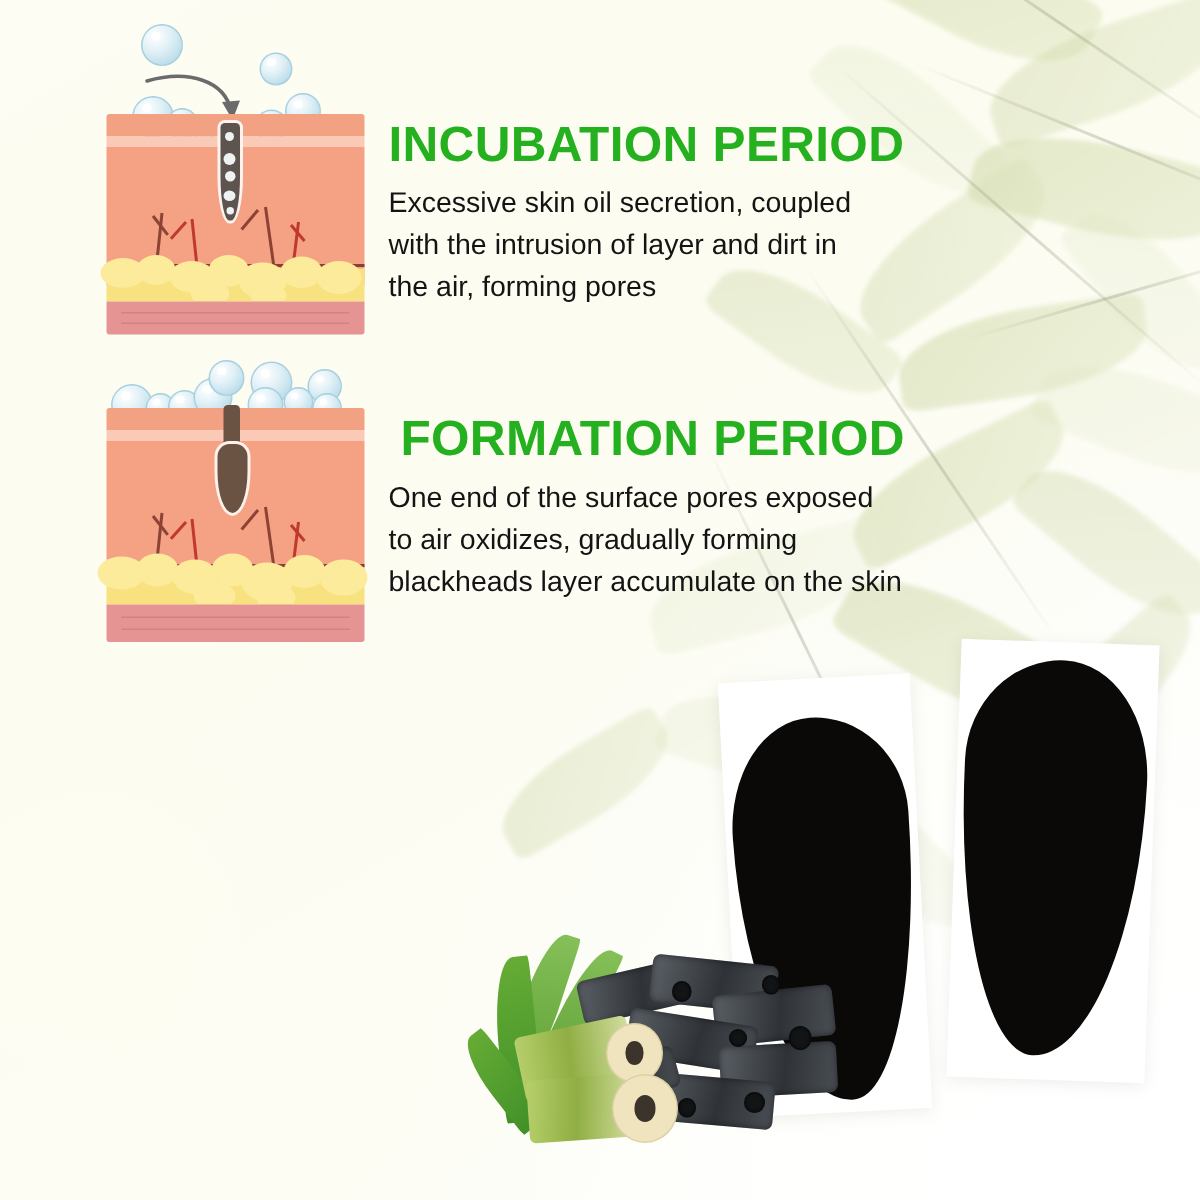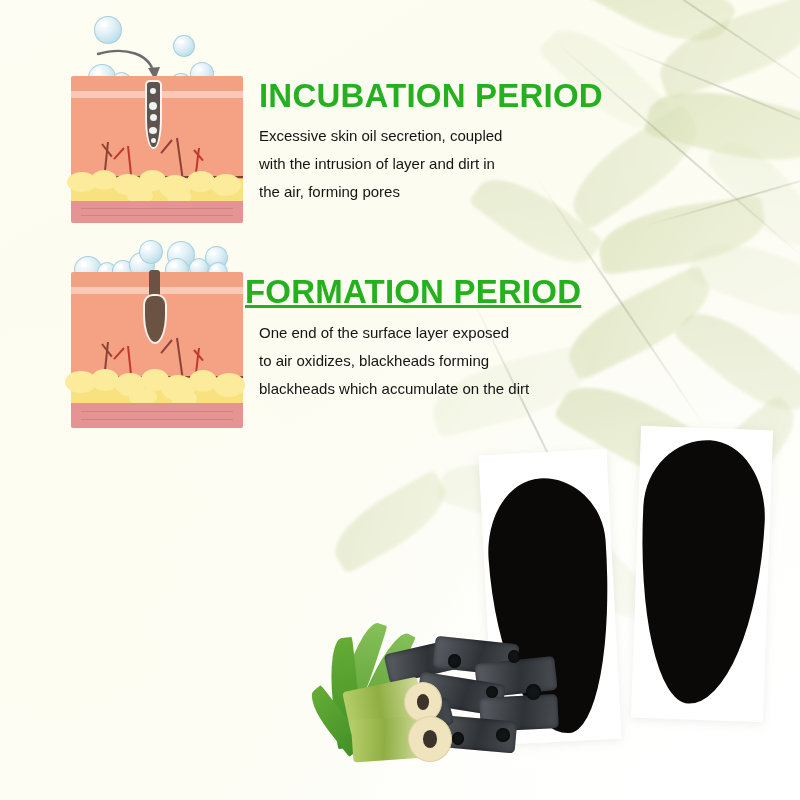--- a/index.html
+++ b/index.html
@@ -57,21 +57,21 @@
   .pore2{position:absolute;background:#6b5343;
          border-radius:40% 40% 50% 50%/ 18% 18% 60% 60%;
          box-shadow:0 0 0 2px #fdf1ea;}
   .pore2-neck{position:absolute;background:#6b5343;}
 
   .arrow-svg{position:absolute;overflow:visible;}
 
   
   .h-title{position:absolute;color:#25b11f;font-weight:bold;letter-spacing:.2px;
            font-size:33px;line-height:36px;white-space:nowrap;}
-  .h-body{position:absolute;color:#141414;font-size:15px;line-height:28px;}
+  .h-body{position:absolute;color:#141414;font-size:19px;line-height:28px;}
   .h-body div{white-space:nowrap;}
 
   
   .paper{position:absolute;background:#ffffff;box-shadow:0 2px 10px rgba(120,120,110,.13);}
   .strip{position:absolute;background:#0b0908;}
   .strip-l{
     border-radius:48% 52% 42% 58% / 30% 26% 74% 70%;
   }
   .strip-r{
     border-radius:52% 48% 55% 45% / 26% 30% 70% 74%;
@@ -237,25 +237,25 @@
     </div>
   </div>
 
   <div class="h-title" style="left:259px;top:78px;">INCUBATION PERIOD</div>
   <div class="h-body" style="left:259px;top:122px;">
     <div>Excessive skin oil secretion, coupled</div>
     <div>with the intrusion of layer and dirt in</div>
     <div>the air, forming pores</div>
   </div>
 
-  <div class="h-title" style="left:245px;top:274px;text-decoration:underline;">FORMATION PERIOD</div>
+  <div class="h-title" style="left:267px;top:274px;">FORMATION PERIOD</div>
   <div class="h-body" style="left:259px;top:319px;">
-    <div>One end of the surface layer exposed</div>
-    <div>to air oxidizes, blackheads forming</div>
-    <div>blackheads which accumulate on the dirt</div>
+    <div>One end of the surface pores exposed</div>
+    <div>to air oxidizes, gradually forming</div>
+    <div>blackheads layer accumulate on the skin</div>
   </div>
 
   <div>
 
     <div class="paper" style="left:486px;top:452px;width:128px;height:290px;transform:rotate(-3deg);"></div>
     <div class="paper" style="left:636px;top:428px;width:132px;height:292px;transform:rotate(2deg);"></div>
 
     <div class="strip strip-l" style="left:492px;top:478px;width:118px;height:256px;transform:rotate(-4deg);"></div>
     <div class="strip strip-r" style="left:640px;top:440px;width:122px;height:264px;transform:rotate(3deg);"></div>
 

